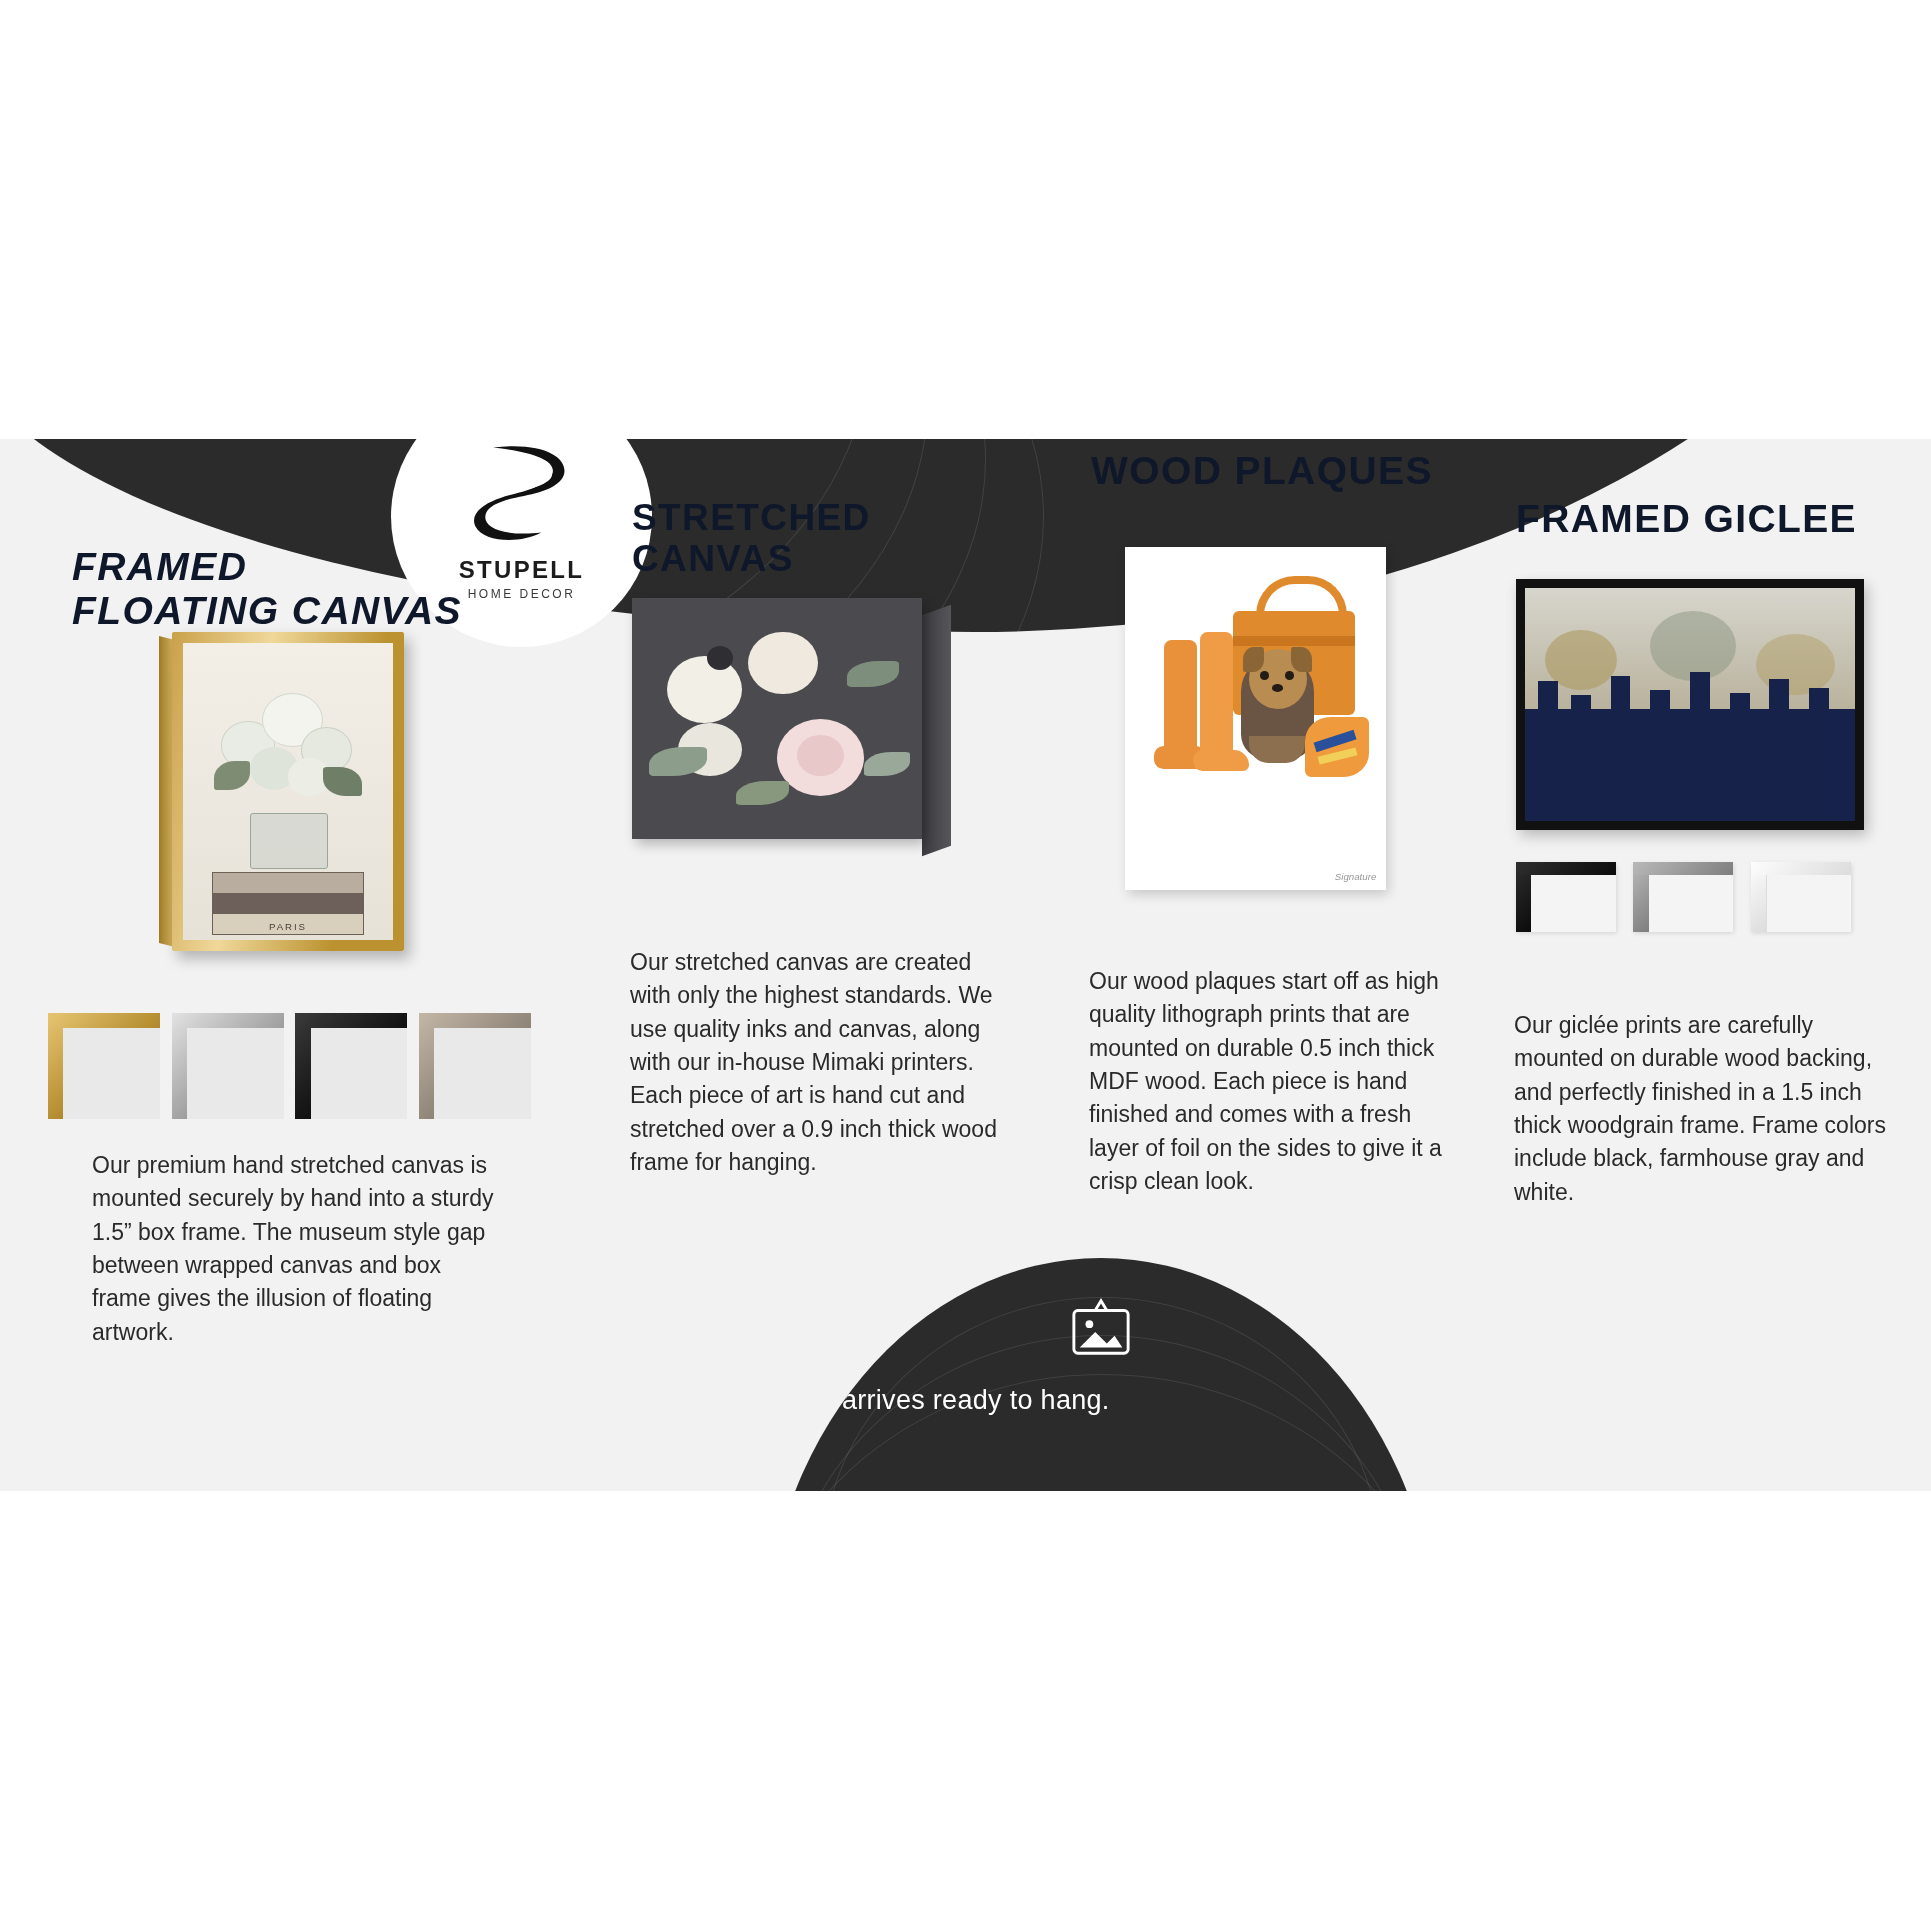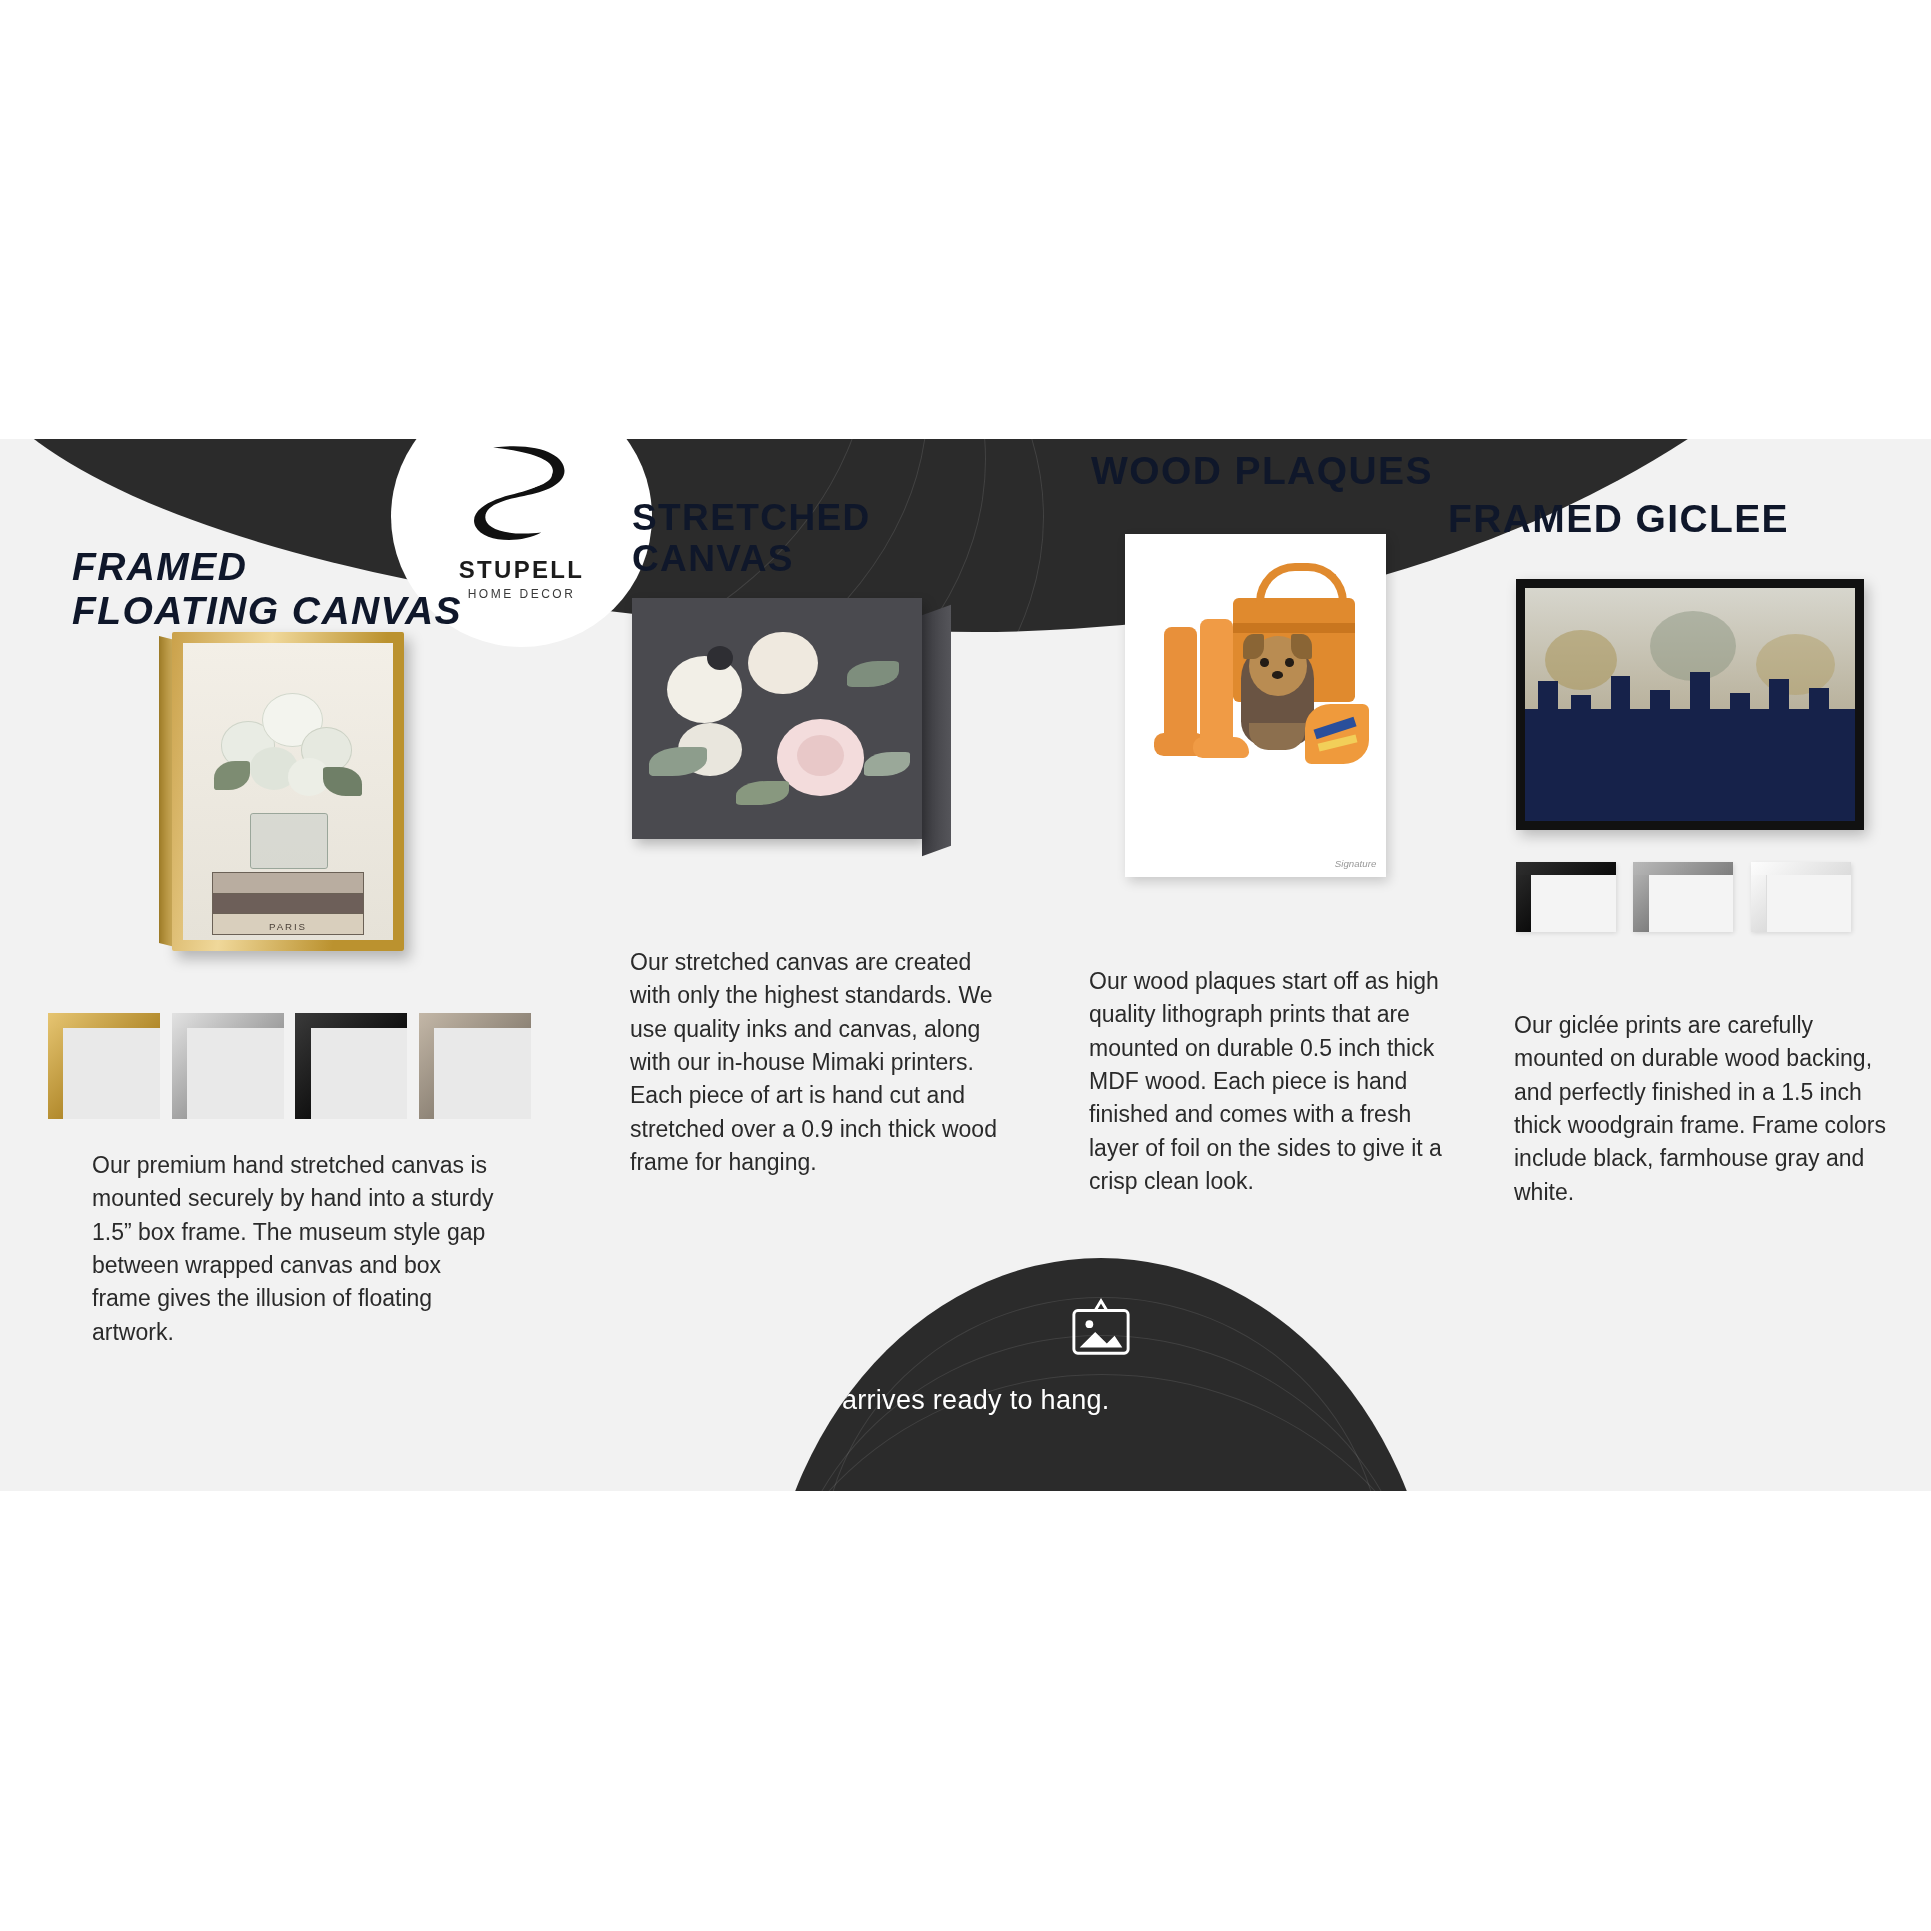--- a/index.html
+++ b/index.html
@@ -113,21 +113,21 @@
     box-shadow:3.9px 5.8px 11.6px rgba(0,0,0,.25);
   }
   .art2-side{
     position:absolute;left:290px;top:11.6px;width:29px;height:241px;
     background:linear-gradient(90deg,#3b3b40,#55555a);transform:skewY(-20deg);
   }
   .a2-leaf{position:absolute;border-radius:60% 10% 60% 10%;}
 
   
   .art3{
-    position:absolute;left:1125px;top:95px;width:261px;height:343px;background:#ffffff;
+    position:absolute;left:1125px;top:108px;width:261px;height:343px;background:#ffffff;
     box-shadow:2.9px 4.8px 11.6px rgba(0,0,0,.18);overflow:hidden;
   }
   .a3-sign{position:absolute;right:9.7px;bottom:7.7px;font-size:9.7px;color:#999;font-style:italic;}
 
   
   .art4{
     position:absolute;left:1516px;top:140px;width:348px;height:251px;
     background:#111;padding:8.7px;box-sizing:border-box;box-shadow:3.9px 5.8px 13.5px rgba(0,0,0,.25);
   }
   .a4-inner{position:absolute;inset:8.7px;overflow:hidden;background:linear-gradient(180deg,#cfd2cf 0%,#b7b3a2 32%,#8f9aa6 48%,#1d2a52 60%,#101a39 100%);}
@@ -274,21 +274,21 @@
       <div style="position:absolute;left:124px;top:189px;width:56px;height:27px;background:#8c6f4e;border-radius:0 0 19.3px 19.3px;"></div>
 
       <div style="position:absolute;left:180px;top:170px;width:64px;height:60px;background:#ef9a3c;border-radius:40% 10% 40% 10%;"></div>
       <div style="position:absolute;left:189px;top:189px;width:42px;height:9.7px;background:#2a4f9b;transform:rotate(-18deg);"></div>
       <div style="position:absolute;left:193px;top:205px;width:39px;height:7.7px;background:#f2cf59;transform:rotate(-14deg);"></div>
       <div class="a3-sign">Signature</div>
     </div>
 
     <div class="col-body" style="position:absolute;left:1089px;top:526px;width:367px;">Our wood plaques start off as high quality lithograph prints that are mounted on durable 0.5 inch thick MDF wood. Each piece is hand finished and comes with a fresh layer of foil on the sides to give it a crisp clean look.</div>
 
-    <div class="col" style="left:1448px;top:58px;width:406px;">
+    <div class="col" style="left:1516px;top:58px;width:406px;">
       <div class="col-title" style="font-size:39px;">
         <span>FRAMED GICLEE</span>
       </div>
     </div>
 
     <div class="art4">
       <div class="a4-inner">
         <div class="a4-top"></div>
         <div style="position:absolute;left:6%;top:18%;width:22%;height:26%;background:rgba(170,150,90,.55);border-radius:50%;"></div>
         <div style="position:absolute;left:38%;top:10%;width:26%;height:30%;background:rgba(140,150,130,.5);border-radius:50%;"></div>

